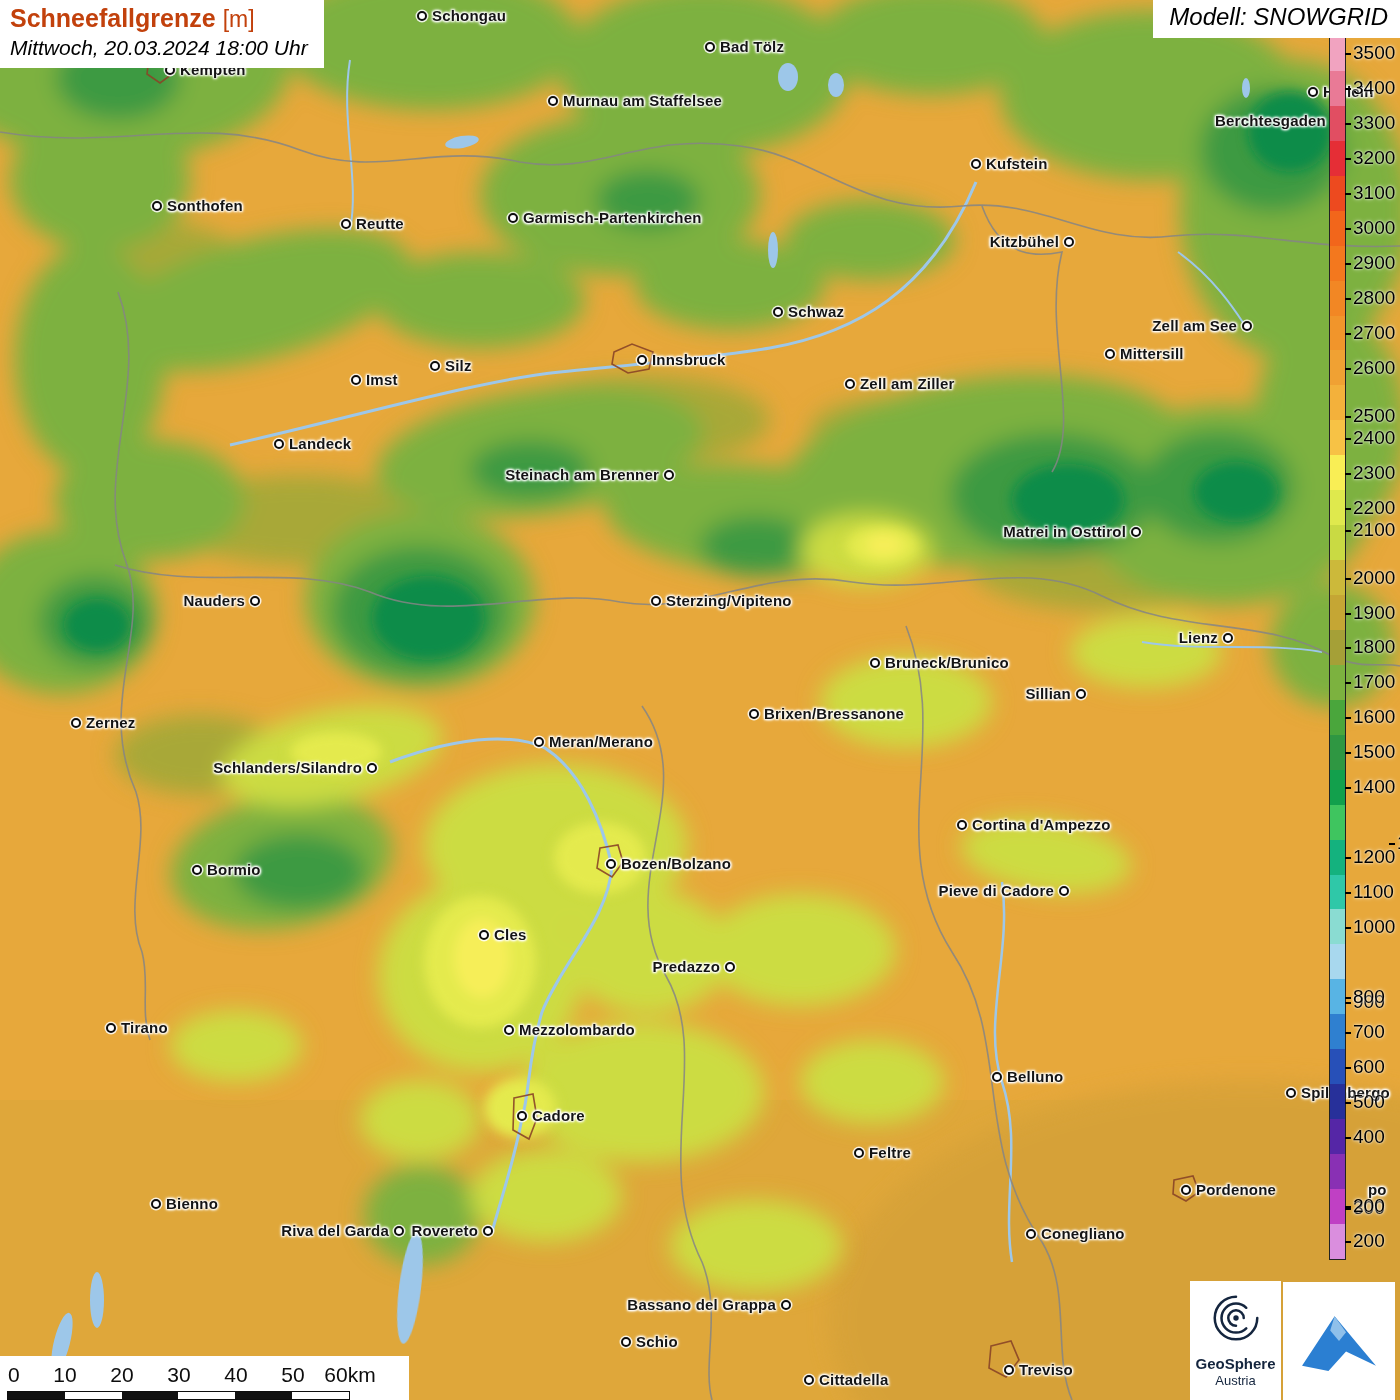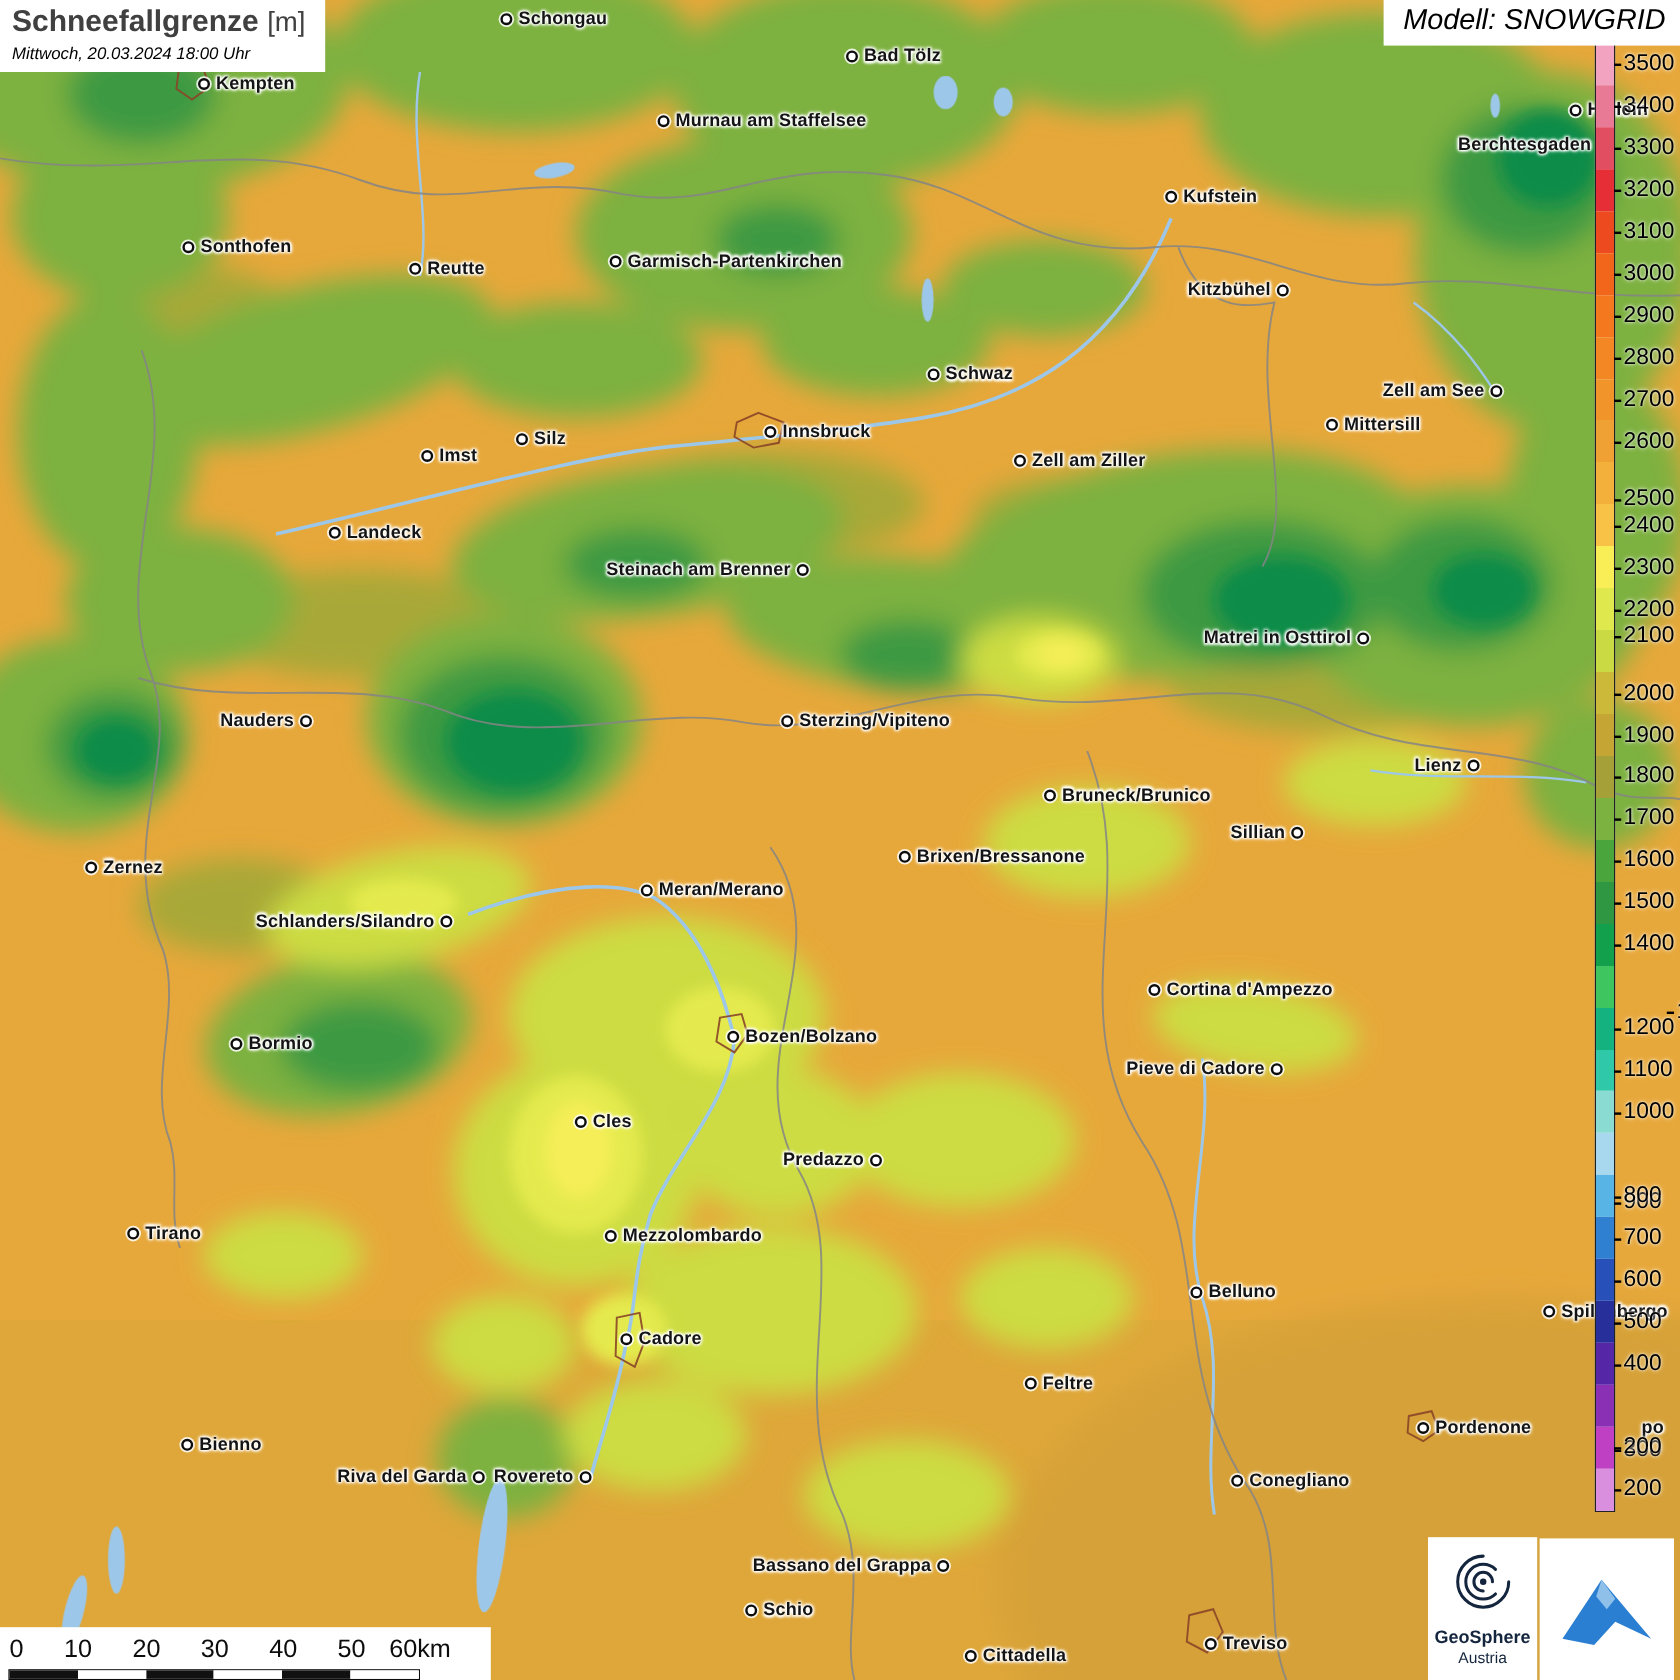--- a/index.html
+++ b/index.html
@@ -20,24 +20,24 @@
     position: absolute; top: 0; transform: translateY(-52%);
     font-size: 15px; font-weight: 700; color: #141414; white-space: nowrap; letter-spacing: .2px;
     text-shadow: 1px 1px 2px #fff, -1px -1px 2px #fff, 1px -1px 2px #fff, -1px 1px 2px #fff, 0 0 4px #fff;
   }
   .city.side-right .lbl { left: 10px; }
   .city.side-left  .lbl { right: 10px; }
   .frag { z-index: 12; }
 
   
   .title-box { position: absolute; left: 0; top: 0; z-index: 20; background: #fff; padding: 5px 16px 8px 10px; }
-  .title-line1 { font-size: 25px; color: #404040; line-height: 1.1; }
+  .title-line1 { font-size: 25px; color: #c2410c; line-height: 1.1; }
   .title-line1 .bold { font-weight: 700; }
   .title-line1 .unit { font-weight: 400; font-size: 23px; margin-left: 7px; }
-  .title-line2 { font-size: 14px; font-style: italic; color: #000; margin-top: 3px; }
+  .title-line2 { font-size: 21px; font-style: italic; color: #000; margin-top: 3px; }
   .model-box { position: absolute; right: 0; top: 0; z-index: 20; background: #fff; padding: 3px 12px 7px 16px; font-size: 24px; font-style: italic; color: #000; }
 
   
   #legend { position: absolute; left: 1329px; top: 35px; z-index: 10; }
   #legend-bar { width: 17px; border: 1px solid #222; background: #fff; }
   .seg { width: 100%; }
   #legend-labels { position: absolute; left: 0; top: 0; }
   .leglab {
     position: absolute; left: 24px; transform: translateY(-50%);
     font-size: 19px; color: #000; white-space: nowrap;

